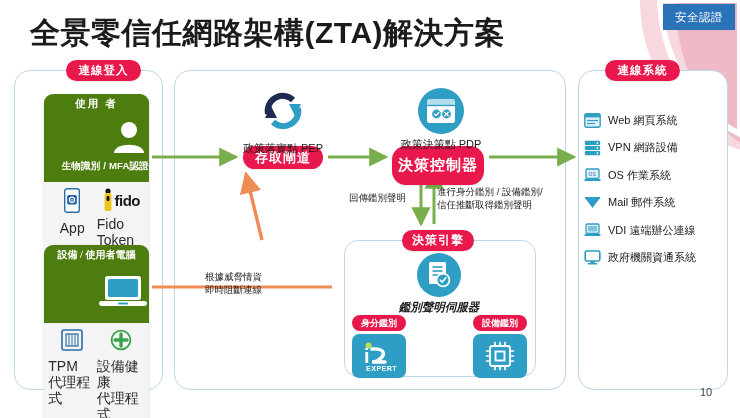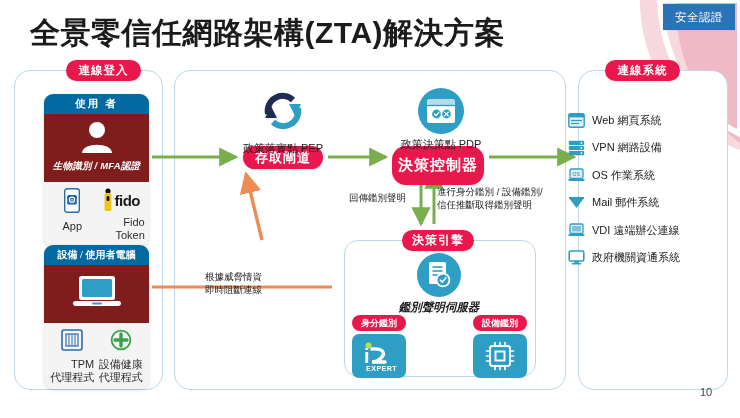--- a/index.html
+++ b/index.html
@@ -51,35 +51,35 @@
   #pill-gateway{left:243px;top:146px;width:80px;height:23px;font-size:13px;}
   #pill-controller{left:392px;top:146px;width:92px;height:39px;font-size:15px;}
   #pill-engine {left:402px;top:230px;width:72px;height:21px;font-size:12px;}
 
   
   .card{
     position:absolute;width:105px;border-radius:9px;overflow:hidden;
     background:#f2f2f2;box-shadow:0 1px 3px rgba(0,0,0,.16);
   }
   .card .cap{
-    background:#0369a1;color:#fff;height:20px;
+    background:#4d7c0f;color:#fff;height:20px;
     display:flex;align-items:center;justify-content:center;
     font-size:10.5px;letter-spacing:2px;font-weight:600;
   }
   .card .cap.tight{letter-spacing:0;font-size:10px;font-family:Liberation Serif, serif;}
-  .card .body{background:#7f1d1d;padding:6px 0 4px;text-align:center;font-style:italic;}
+  .card .body{background:#4d7c0f;padding:6px 0 4px;text-align:right;}
   .card .sub{
     color:#fff;font-size:9.5px;font-weight:700;padding:2px 0 5px;letter-spacing:.2px;
   }
   .card .foot{
     background:#f4f4f4;display:flex;justify-content:space-around;align-items:flex-start;
     padding:6px 4px 6px;
   }
   .foot-item{display:flex;flex-direction:column;align-items:center;width:48px;}
-  .foot-item .lbl{font-size:11px;color:#2d2d2d;text-align:right;line-height:1.15;margin-top:3px;}
+  .foot-item .lbl{font-size:14px;color:#2d2d2d;text-align:left;line-height:1.15;margin-top:3px;}
 
   #card-user  {left:44px; top:94px;}
   #card-device{left:44px; top:245px;}
 
   
   .node{position:absolute;text-align:center;}
   .node .cap{font-size:11px;color:#1b1b1b;margin-top:3px;white-space:nowrap;}
   #node-pep{left:222px;top:88px;width:122px;}
   #node-pdp{left:380px;top:88px;width:122px;}
 
@@ -102,21 +102,21 @@
     background:#e8174c;color:#fff;border-radius:9px;height:16px;
     display:flex;align-items:center;justify-content:center;
     font-size:9px;font-weight:700;white-space:nowrap;margin-bottom:3px;
   }
   .tile .tbox{
     height:44px;border-radius:7px;background:#2e9ec4;
     display:flex;align-items:center;justify-content:center;
   }
 
   
-  .syslist{position:absolute;left:568px;top:108px;width:130px;}
+  .syslist{position:absolute;left:584px;top:108px;width:130px;}
   .sysrow{display:flex;align-items:center;height:24px;margin-bottom:3.5px;}
   .sysrow .ico{width:17px;height:16px;margin-right:7px;flex:0 0 17px;display:flex;align-items:center;justify-content:center;}
   .sysrow .txt{font-size:11px;color:#1b1b1b;white-space:nowrap;}
 
   
   .svglayer{position:absolute;left:0;top:0;width:740px;height:418px;pointer-events:none;}
 
   
   .anno{position:absolute;font-size:9.5px;line-height:1.35;color:#1b1b1b;white-space:nowrap;}
   #anno-return{left:349px;top:192px;}

